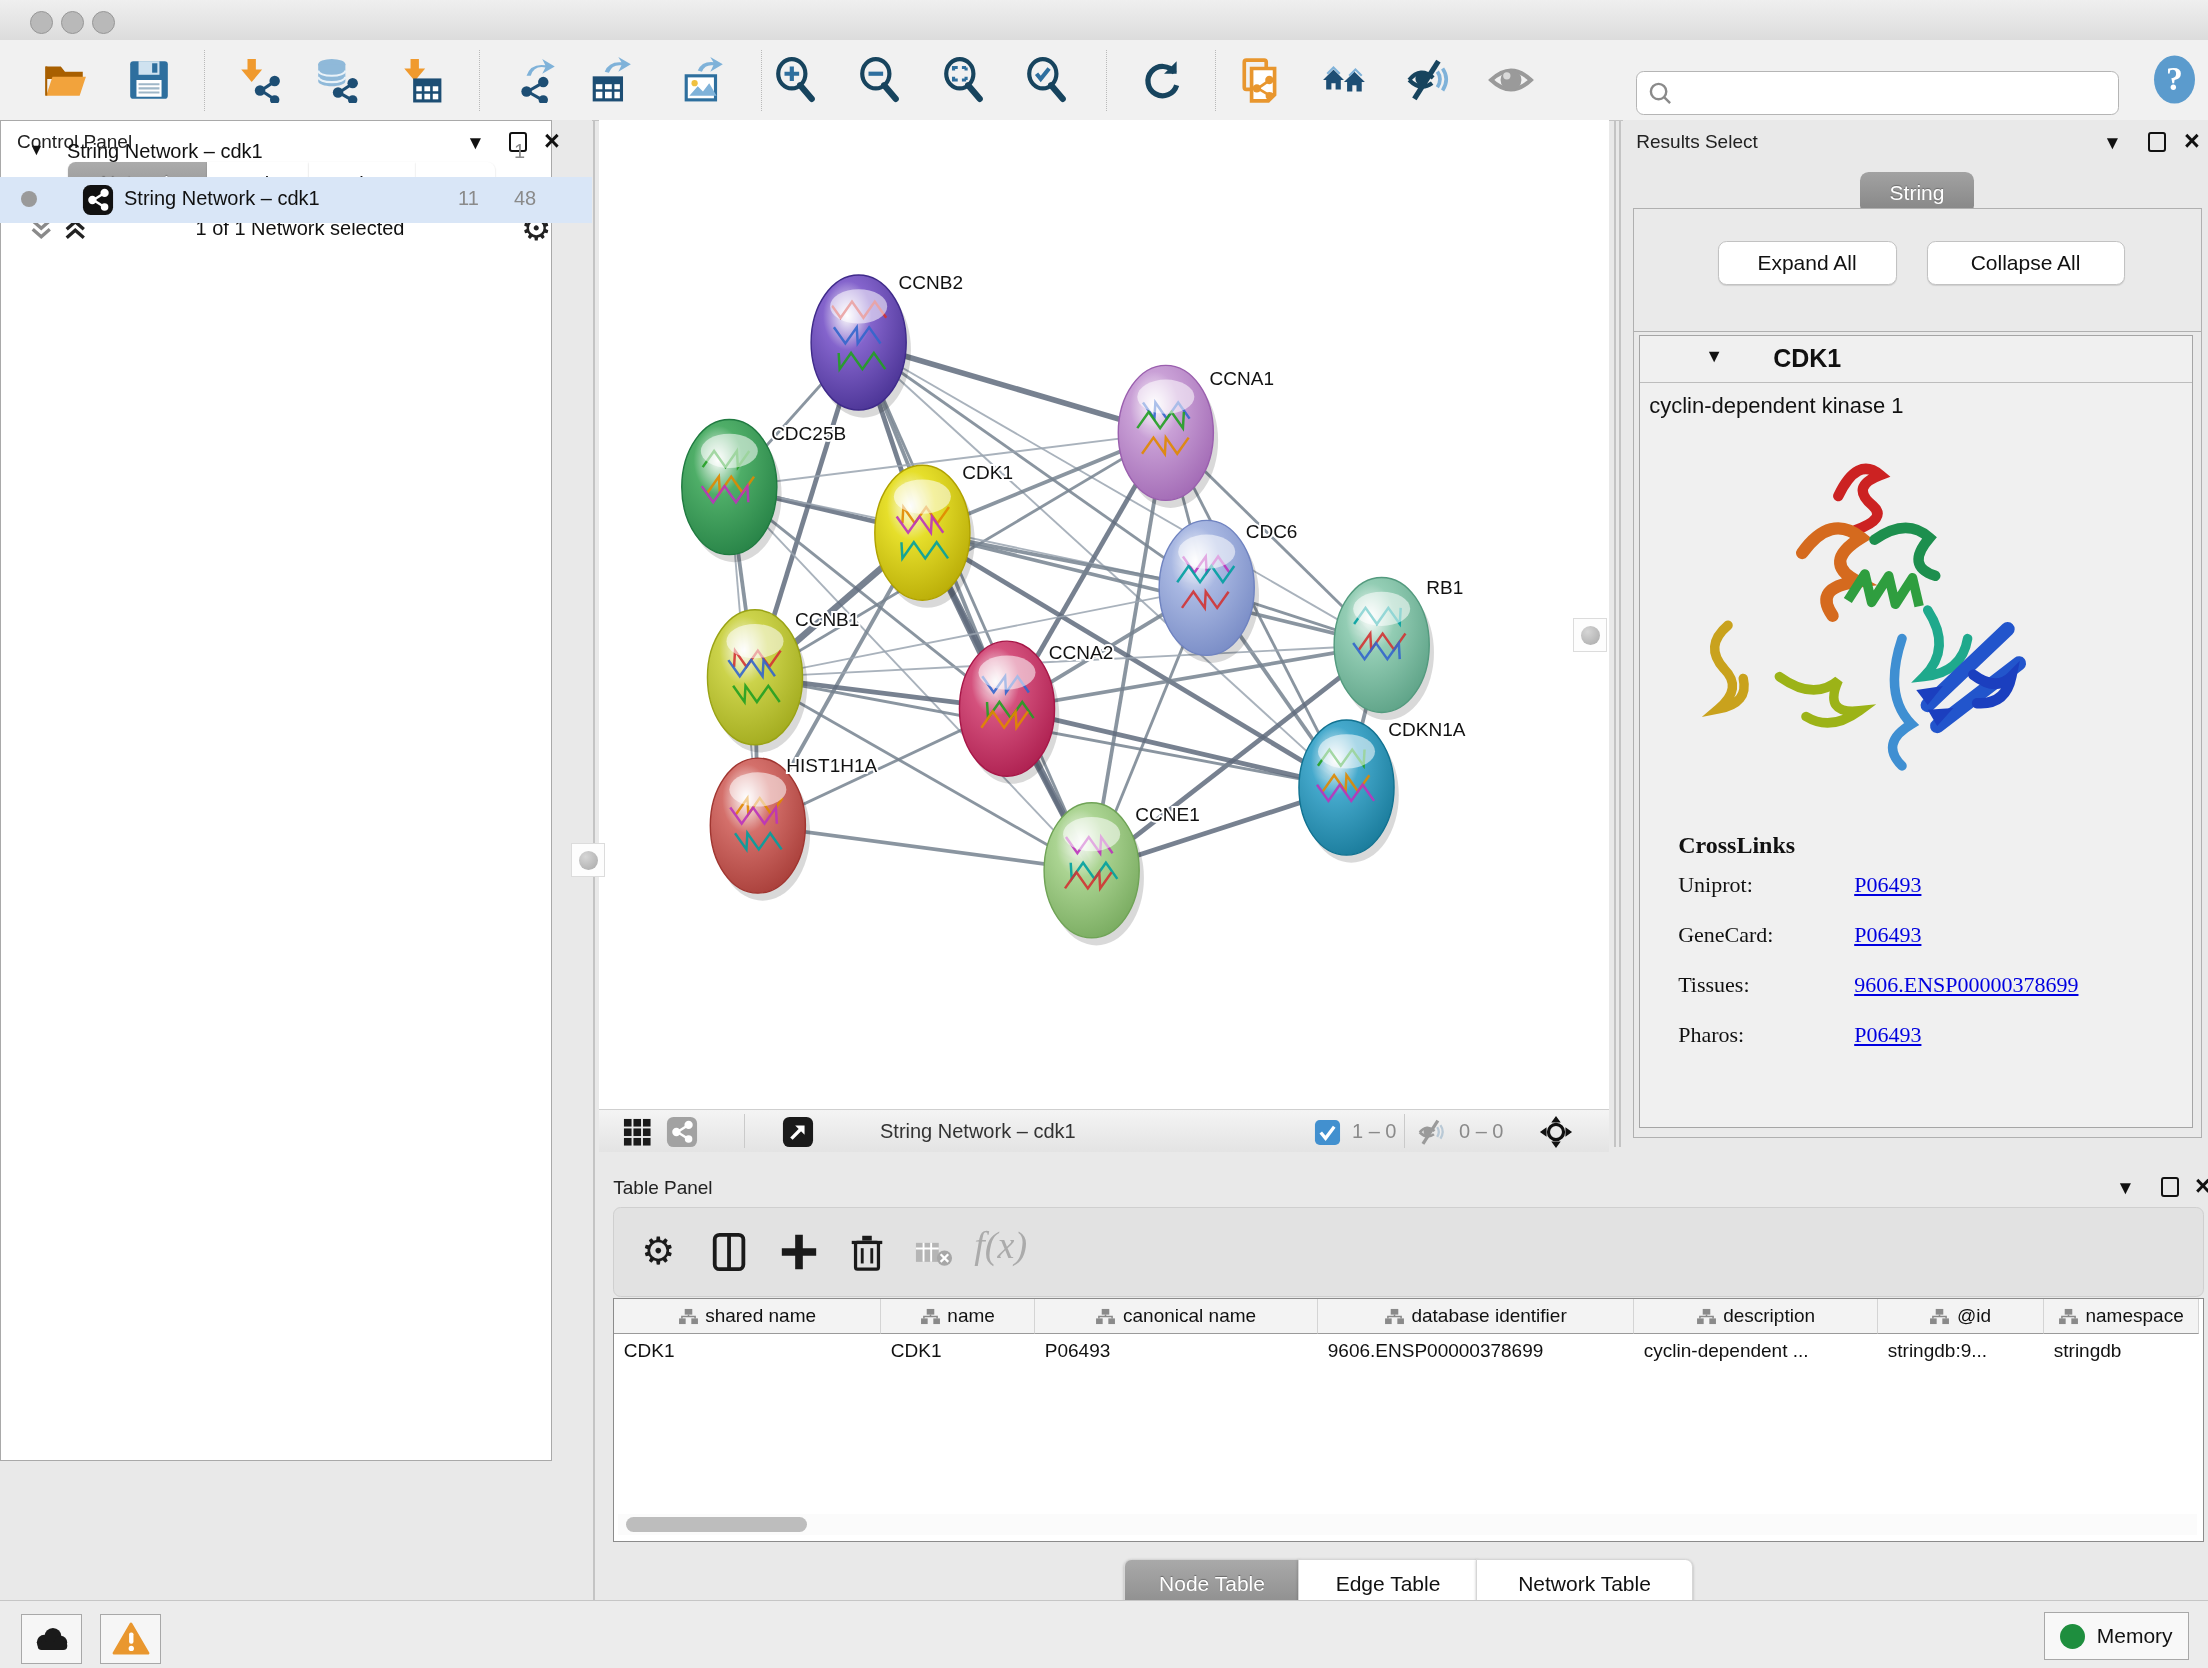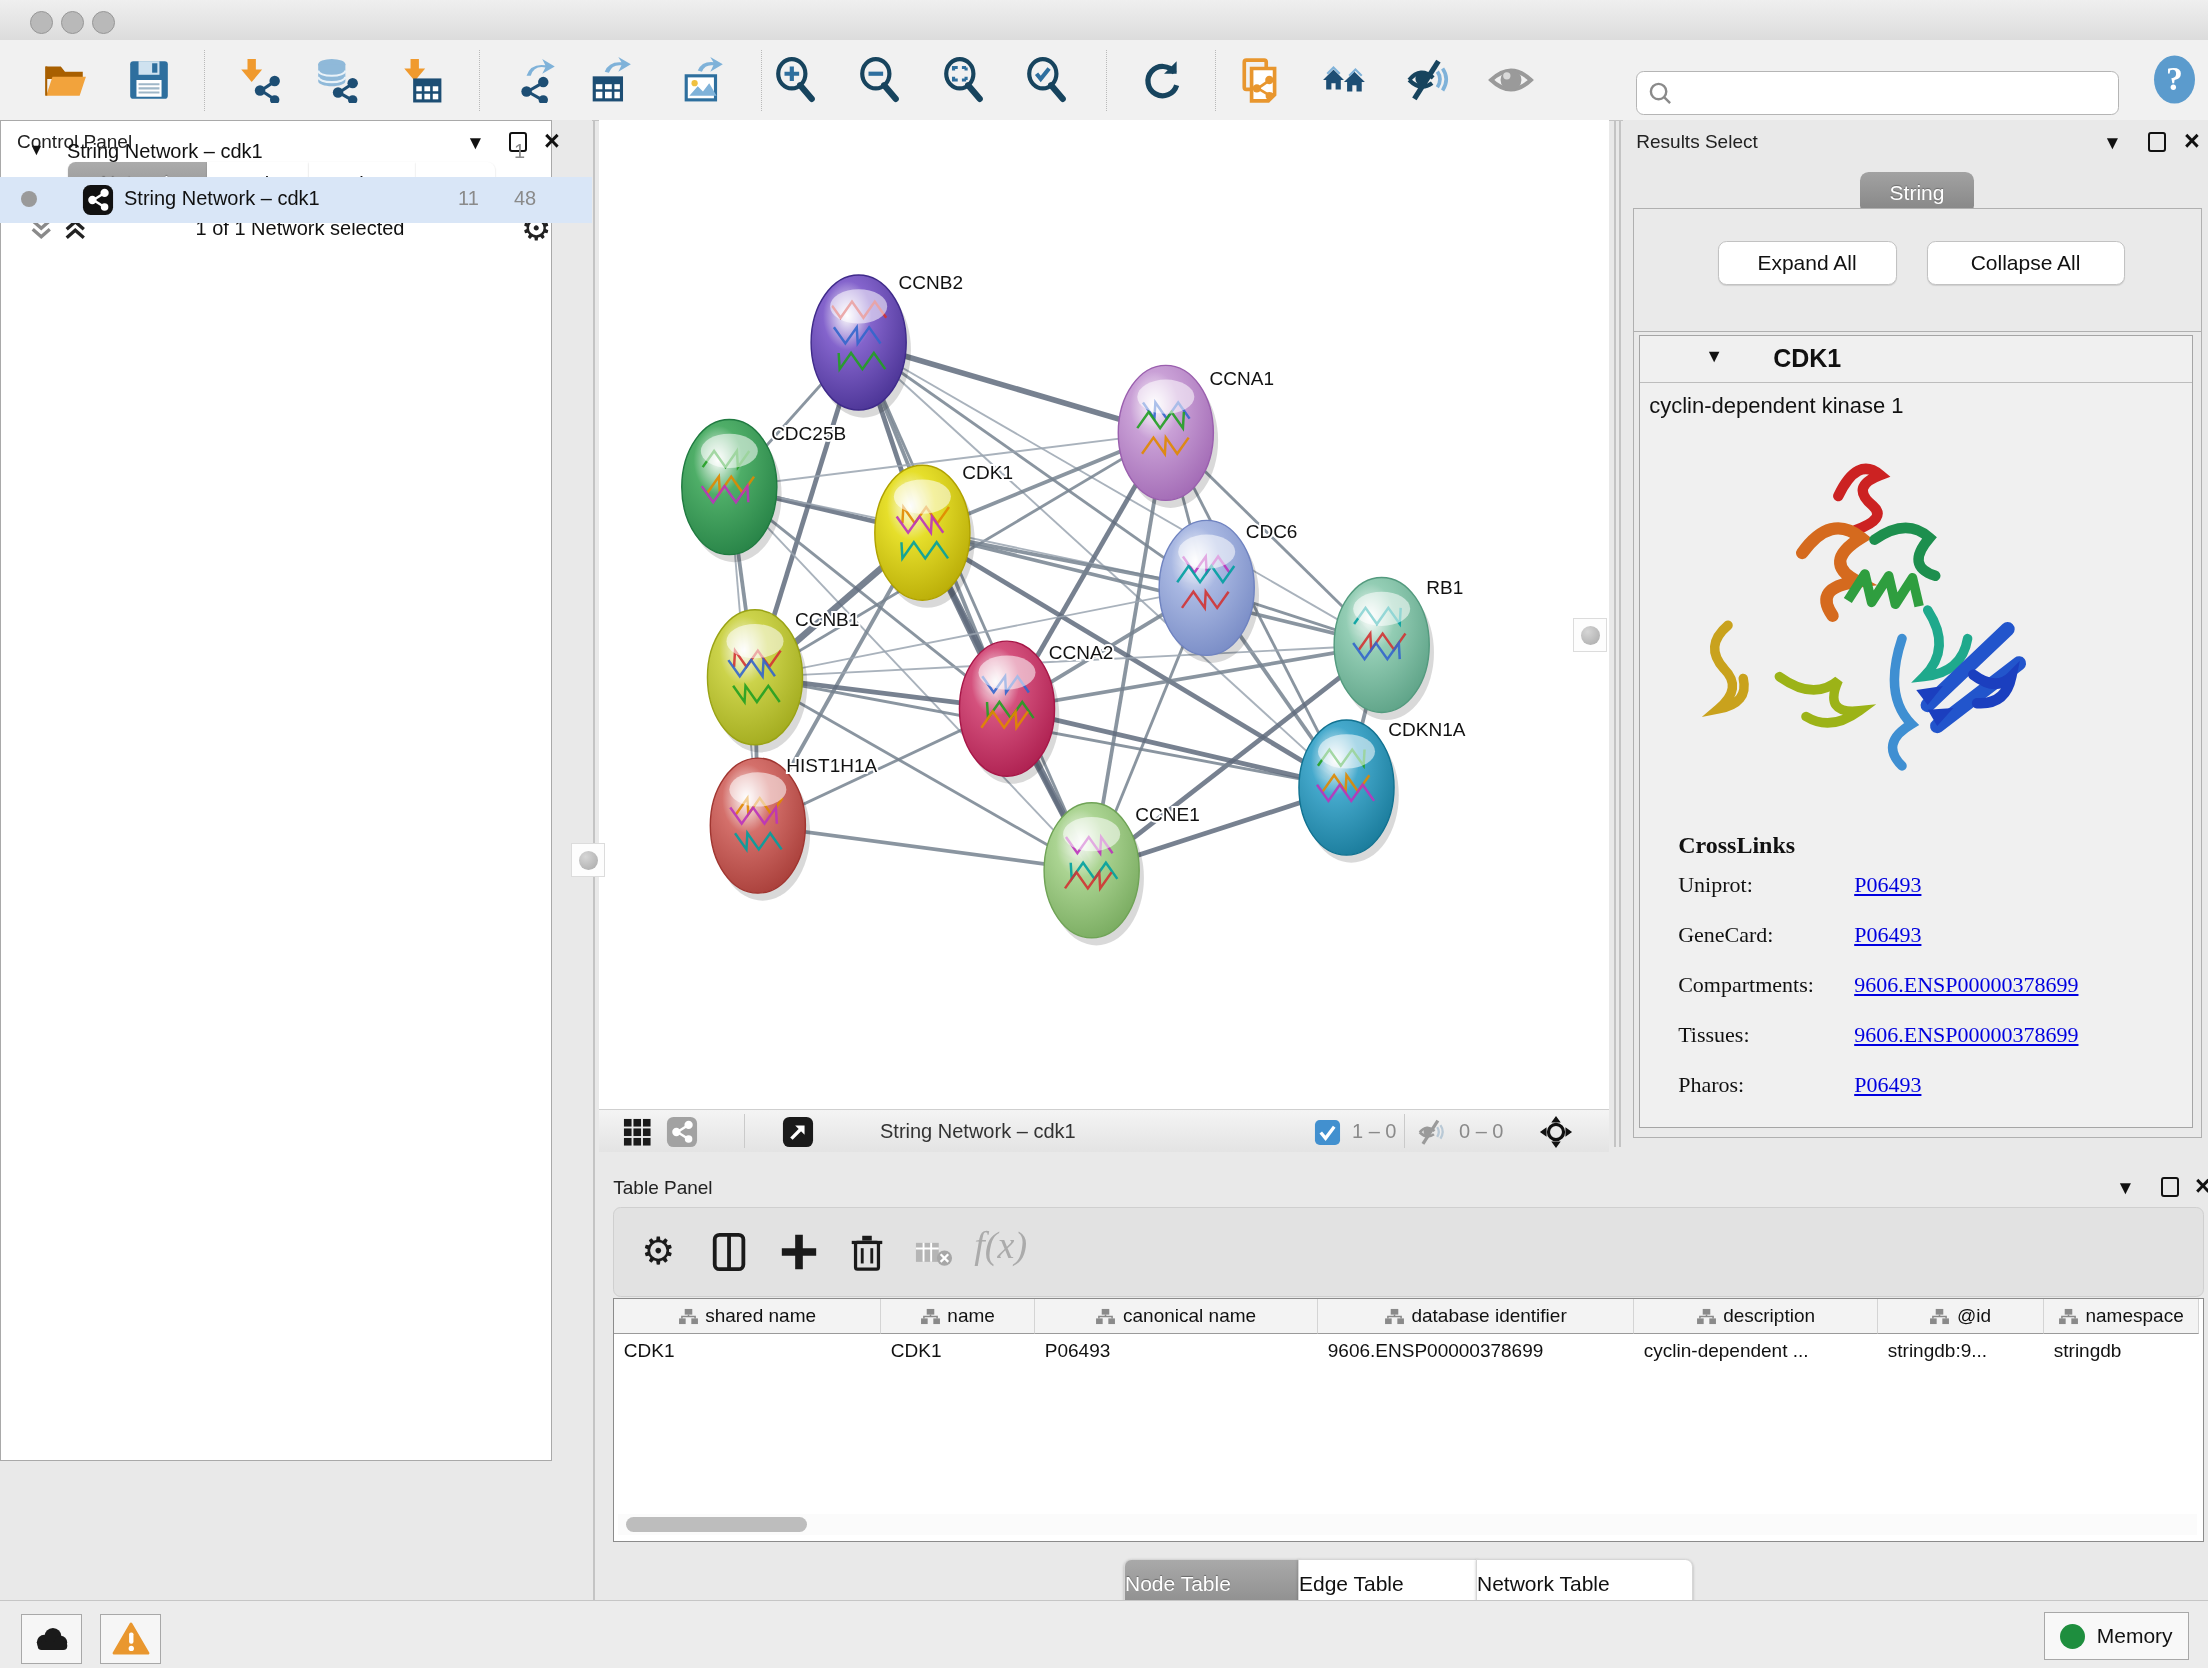--- a/index.html
+++ b/index.html
@@ -45,21 +45,21 @@
   .cllabel{display:inline-block;width:176px;color:#111;}
   .cllink{color:#0000e0;text-decoration:underline;}
   
   #tp{left:599px;top:1152px;width:1609px;height:447px;background:#e9e9e9;}
   #tp-toolbar{position:absolute;left:14.3px;top:55px;width:1589px;height:88px;background:#e2e2e2;border:1px solid #cfcfcf;border-radius:7.6px;}
   #tp-table{position:absolute;left:14.3px;top:146px;width:1589px;height:242px;background:#fff;border:1.9px solid #8b8b8b;overflow:hidden;}
   .thc{position:absolute;top:0;height:34px;background:#f3f3f3;border-right:1px solid #d4d4d4;border-bottom:1.9px solid #9a9a9a;font-size:19px;display:flex;align-items:center;justify-content:center;gap:7.6px;}
   .tdc{position:absolute;top:36px;height:32px;font-size:19px;padding-left:9.5px;display:flex;align-items:center;}
   #hscroll{position:absolute;left:3.8px;top:215px;width:1579px;height:21px;background:#fbfbfb;}
   #hthumb{position:absolute;left:7.6px;top:2.9px;width:181px;height:15px;border-radius:7.6px;background:#bdbdbd;}
-  .btab{position:absolute;top:407px;height:48px;background:#fff;font-size:21px;text-align:left;line-height:48px;box-shadow:0 1px 2.9px rgba(0,0,0,.25);border:1px solid #d6d6d6;}
+  .btab{position:absolute;top:407px;height:48px;background:#fff;font-size:21px;text-align:center;line-height:48px;box-shadow:0 1px 2.9px rgba(0,0,0,.25);border:1px solid #d6d6d6;}
   .btab.sel{background:linear-gradient(#a9a9a9,#8d8d8d);color:#fff;text-shadow:0 -1px 1px rgba(0,0,0,.35);}
   
   #statusbar{left:0;top:1600px;width:2208px;height:68px;background:#ececec;border-top:1px solid #c6c6c6;}
   .sbtn{position:absolute;top:13.3px;width:59px;height:48px;background:#f6f6f6;border:1px solid #a8a8a8;display:flex;align-items:center;justify-content:center;}
   #memory-btn{position:absolute;right:19px;top:11.4px;width:143px;height:46px;background:#f8f8f8;border:1px solid #a8a8a8;display:flex;align-items:center;justify-content:center;gap:11.4px;font-size:21px;}
   #memory-dot{width:25px;height:25px;border-radius:50%;background:#1e8e3e;}
   text.nlabel{font-size:20px;fill:#111;paint-order:stroke;stroke:#ffffff;stroke-width:4px;font-family:"Liberation Sans",sans-serif;}
 </style>
 </head>
 <body>
@@ -598,21 +598,20 @@
           <path d="M225 212 q-20 60 10 90 q-34 20 -10 44" fill="none" stroke="#3f8fd2" stroke-width="10" stroke-linecap="round"></path>
           <path d="M336 202 L252 282 M348 238 L262 304" stroke="#2255cc" stroke-width="15" stroke-linecap="round"></path>
           <path d="M252 282 l-12 -16 l28 -4z M262 304 l-10 -17 l27 -2z" fill="#1b3fbf"></path>
           <path d="M300 250 q24 18 40 2 q-6 30 -36 28" fill="none" stroke="#1b3fbf" stroke-width="11" stroke-linecap="round"></path>
         </svg>
         <div id="crosslinks">
           <div style="font-size:24px;font-weight:bold;margin-bottom:13.3px">CrossLinks</div>
           <div id="crosslinks-rows">
               <div class="clrow"><span class="cllabel">Uniprot:</span><span class="cllink">P06493</span></div>
               <div class="clrow"><span class="cllabel">GeneCard:</span><span class="cllink">P06493</span></div>
-              <div class="clrow"><span class="cllabel">Compartments:</span><span class="cllink">9606.ENSP00000378699</span></div>
               <div class="clrow"><span class="cllabel">Tissues:</span><span class="cllink">9606.ENSP00000378699</span></div>
               <div class="clrow"><span class="cllabel">Pharos:</span><span class="cllink">P06493</span></div>
             </div>
         </div>
       </div>
     </div>
   </div>
 
   <div class="abs" id="tp">
     <div class="abs phead" style="left:14.3px;top:25px">Table Panel</div>

